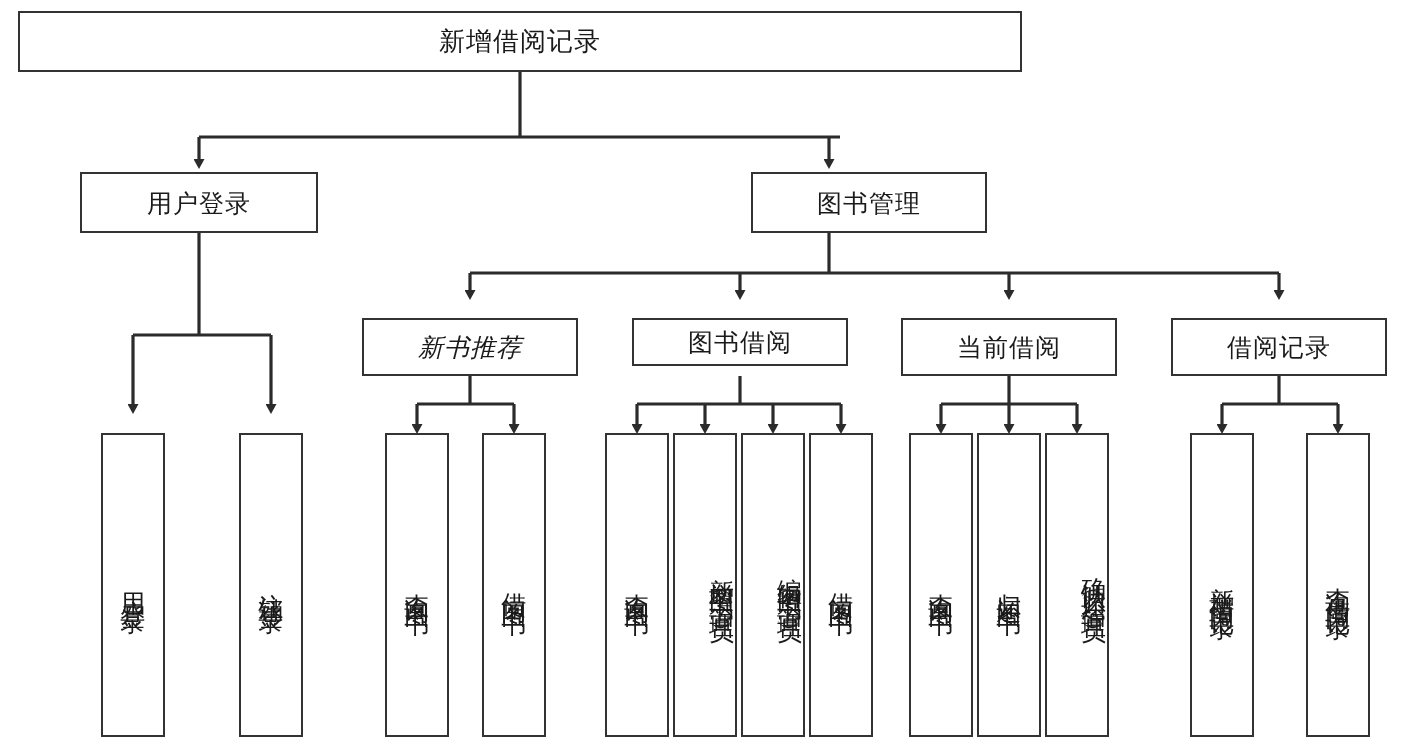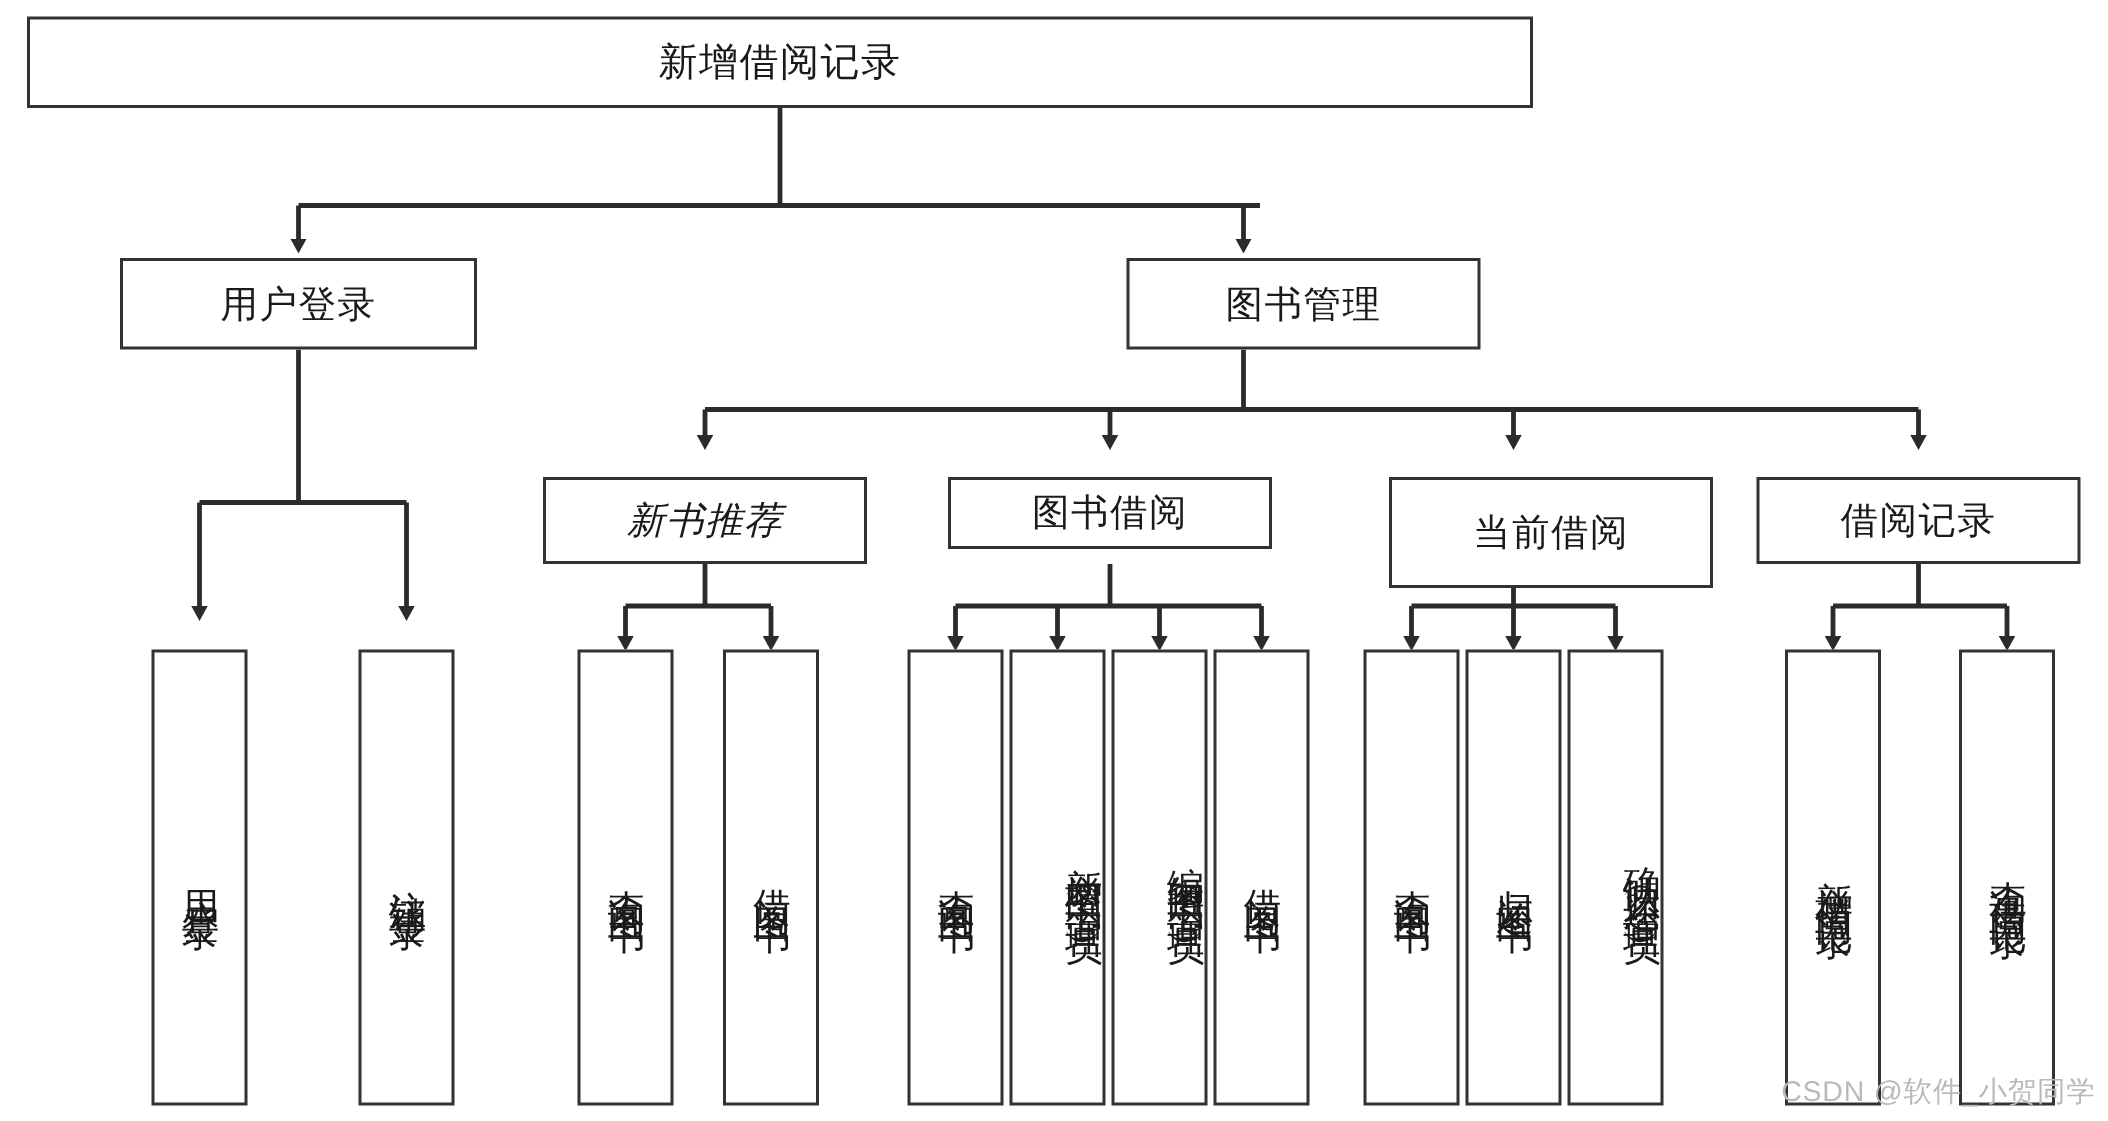--- a/index.html
+++ b/index.html
@@ -133,21 +133,21 @@
   <div class="node node-h" style="left:711px; top:172px; width:236px; height:61px;margin-left:40px;">
     <span>图书管理</span>
   </div>
 
   <div class="node node-h" style="left:362px; top:318px; width:216px; height:58px;font-style:italic;">
     <span>新书推荐</span>
   </div>
   <div class="node node-h" style="left:632px; top:318px; width:216px; height:48px;">
     <span>图书借阅</span>
   </div>
-  <div class="node node-h" style="left:926px; top:318px; width:216px; height:74px;align-items:center;">
+  <div class="node node-h" style="left:901px; top:318px; width:216px; height:58px;align-items:center;">
     <span>当前借阅</span>
   </div>
   <div class="node node-h" style="left:1171px; top:318px; width:216px; height:58px;">
     <span>借阅记录</span>
   </div>
 
   <div class="node node-v" style="left:101px; top:433px; width:64px; height:304px;">
     <span>用户登录</span>
   </div>
   <div class="node node-v" style="left:239px; top:433px; width:64px; height:304px;">
@@ -184,15 +184,14 @@
     <span>确认归还（管理员）</span>
   </div>
 
   <div class="node node-v" style="left:1190px; top:433px; width:64px; height:304px;">
     <span>新增借阅记录</span>
   </div>
   <div class="node node-v" style="left:1306px; top:433px; width:64px; height:304px;">
     <span>查询借阅记录</span>
   </div>
 
-  <div class="watermark">CSDN @软件_小贺同学</div>
 
 </div>
 
 </body></html>

